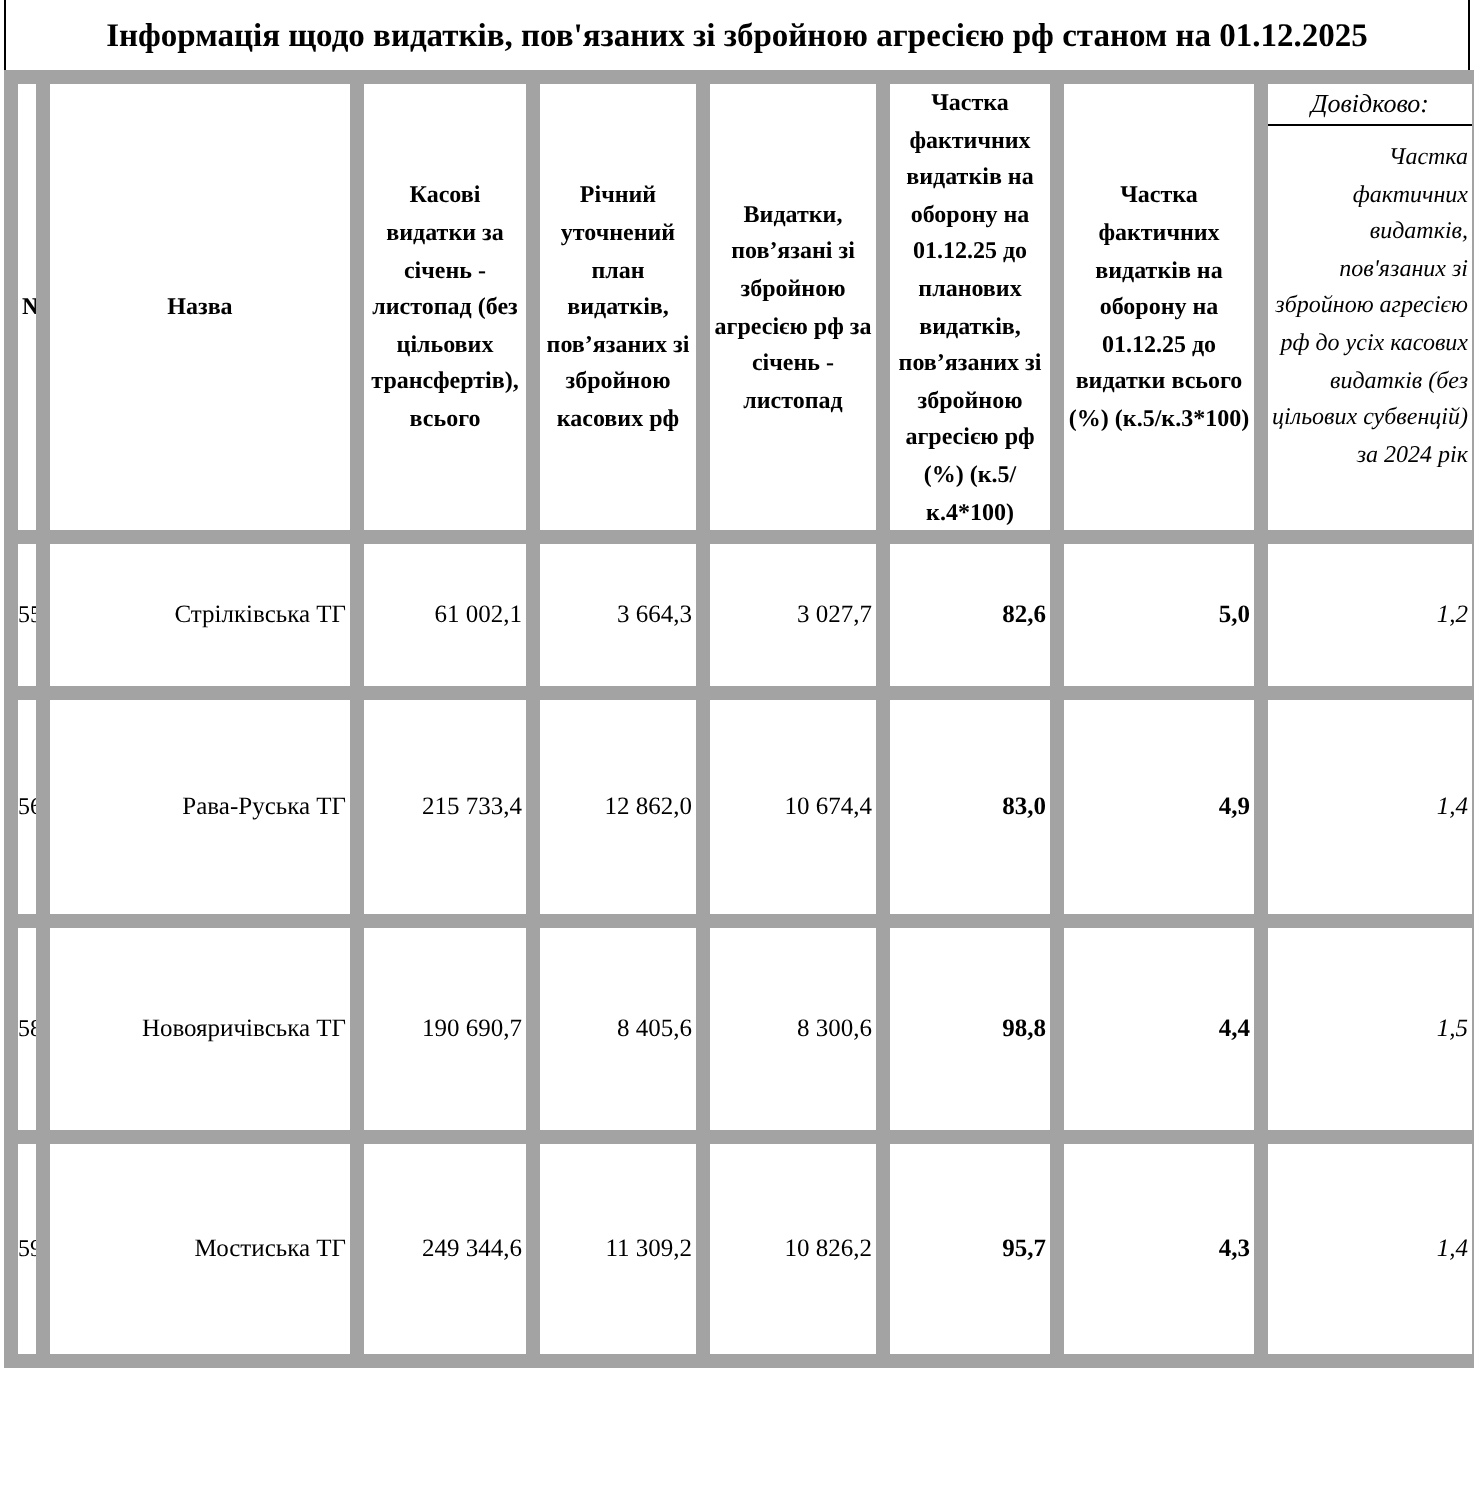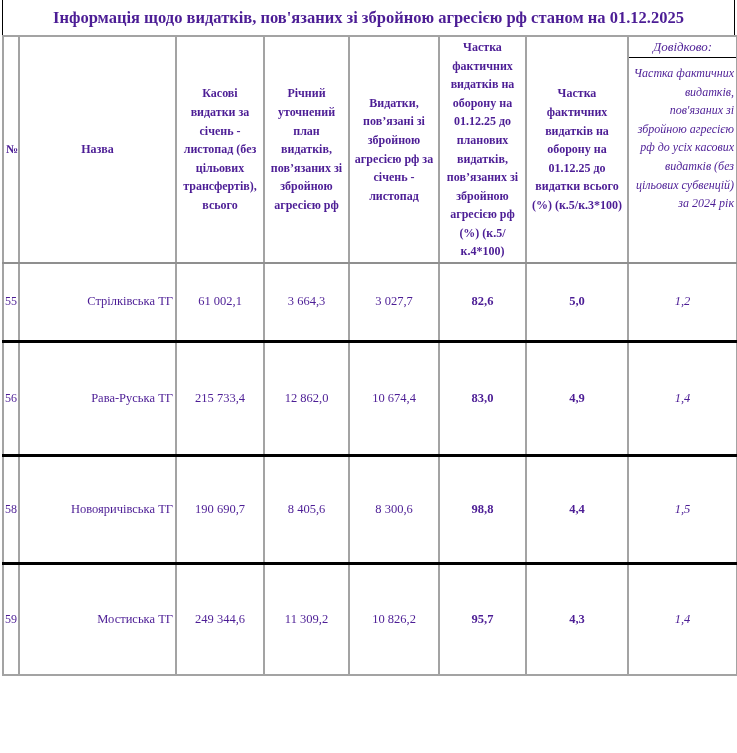--- a/index.html
+++ b/index.html
@@ -2,21 +2,21 @@
 <html><head>
 <meta charset="utf-8">
 <style>
   html, body { margin: 0; padding: 0; }
   .page {
     position: relative;
     width: 737px;
     height: 753px;
     overflow: hidden;
     background: #ffffff;
-    color: #4c1d95;
+    color: #000000;
     font-family: "Liberation Serif", "DejaVu Serif", serif;
   }
   .title {
     box-sizing: border-box;
     margin-left: 2px;
     width: 733px;
     height: 35px;
     border-left: 1px solid #000;
     border-right: 1px solid #000;
     display: flex;
@@ -27,21 +27,21 @@
     white-space: nowrap;
   }
   table.report {
     margin-left: 2px;
     width: 734px;
     border-collapse: collapse;
     table-layout: fixed;
   }
   th, td {
     box-sizing: border-box;
-    border: 2px solid #a3a3a3;
+    border: 7px solid #a3a3a3;
     padding: 0 2px;
     overflow: hidden;
   }
   thead th {
     font-weight: bold;
     font-size: 12px;
     line-height: 1.55;
     text-align: center;
     vertical-align: middle;
     border-bottom: 2px solid #8f8f8f;
@@ -64,21 +64,21 @@
   }
   .ref-desc {
     padding: 6px 2px 0 2px;
     font-size: 12px;
     line-height: 1.55;
     text-align: right;
   }
   tbody td {
     font-size: 12.5px;
     vertical-align: middle;
-    text-align: center;
+    text-align: right;
   }
   tbody tr.thick td { border-top: 3px solid #000; }
   tr.r0 { height: 78px; }
   tr.r1 { height: 114px; }
   tr.r2 { height: 108px; }
   tr.r3 { height: 108px; }
   tr.r4 { height: 112px; }
   td.c-num  { padding: 0; font-size: 12px; }
   td.c-name { text-align: right; padding-left: 3px; }
   td.c-bold { font-weight: bold; }
@@ -99,21 +99,21 @@
       <col style="width:90px">
         <col style="width:87px">
         <col style="width:102px">
         <col style="width:109px">
     </colgroup>
     <thead>
       <tr>
         <th>№</th>
         <th>Назва</th>
         <th>Касові видатки за січень - листопад (без цільових трансфертів), всього</th>
-        <th>Річний уточнений план видатків, пов’язаних зі збройною агресією рф</th>
+        <th>Річний уточнений план видатків, пов’язаних зі збройною касових рф</th>
         <th>Видатки, пов’язані зі збройною агресією рф за січень - листопад</th>
         <th>Частка фактичних видатків на оборону на 01.12.25 до планових видатків, пов’язаних зі збройною агресією рф (%) (к.5/к.4*100)</th>
         <th>Частка фактичних видатків на оборону на 01.12.25 до видатки всього (%) (к.5/к.3*100)</th>
         <th class="c-ref">
           <div class="ref-note">Довідково:</div>
           <div class="ref-desc">Частка фактичних видатків, пов'язаних зі збройною агресією рф до усіх касових видатків (без цільових субвенцій) за 2024 рік</div>
         </th>
       </tr>
     </thead>
     <tbody>

